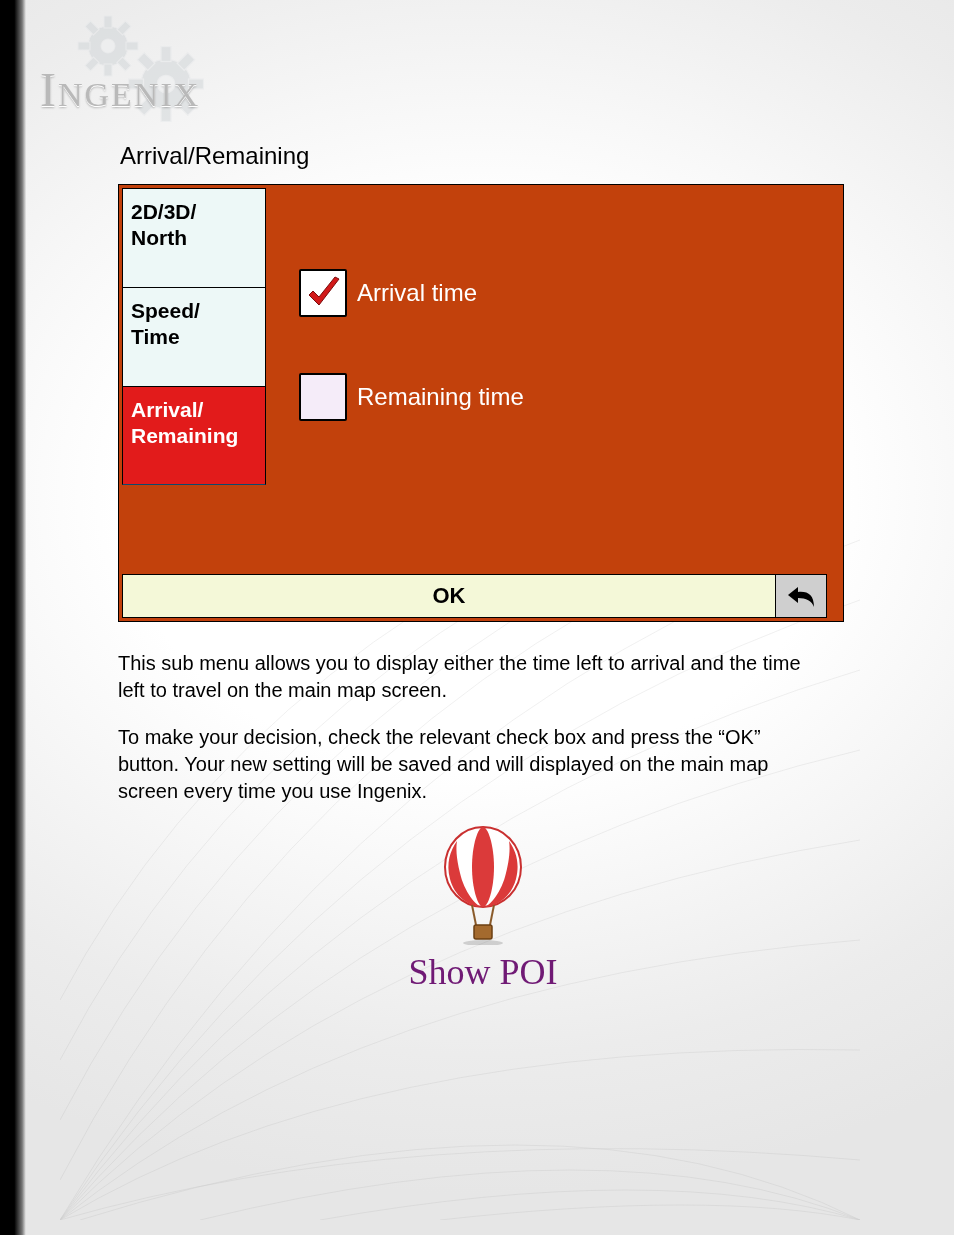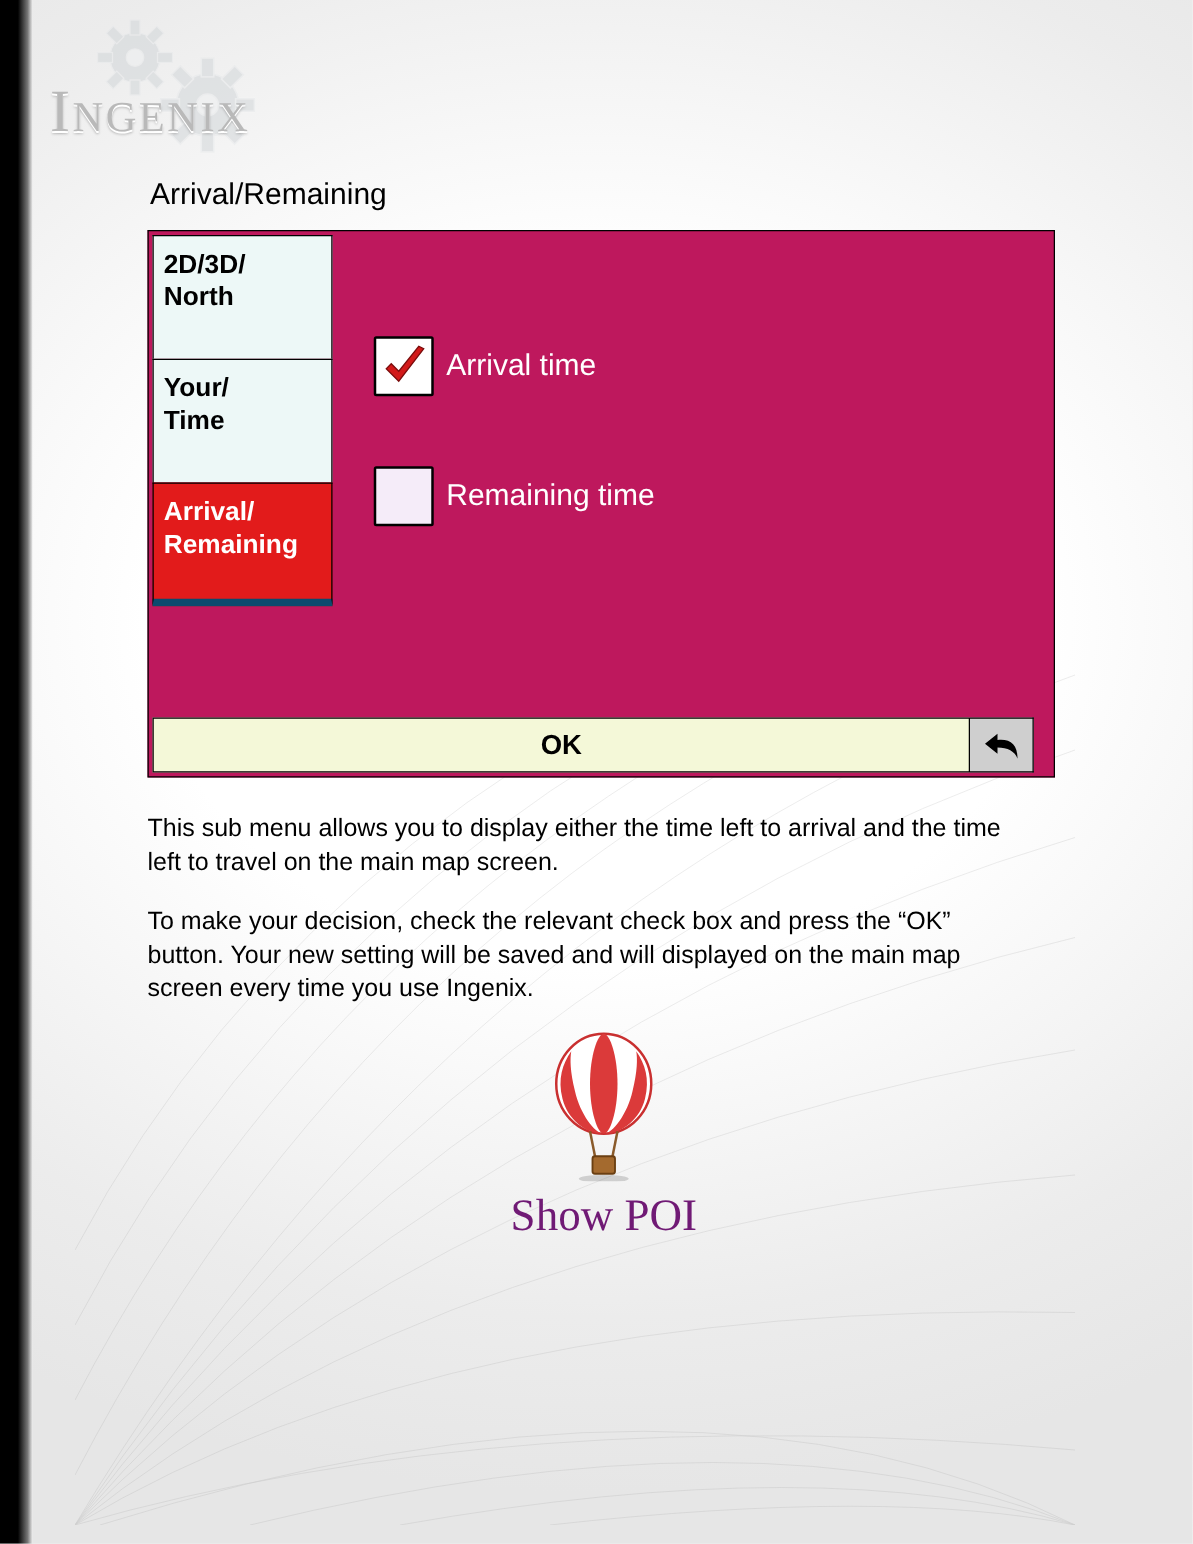--- a/index.html
+++ b/index.html
@@ -87,21 +87,21 @@
     font-weight: 400;
     margin: 0 0 14px 2px;
     color: #000;
   }
 
   
   .device {
     width: 726px;
     height: 438px;
     border: 1px solid #000;
-    background: #be185d;
+    background: #c2410c;
     position: relative;
     box-sizing: border-box;
   }
 
   .tabs {
     position: absolute;
     left: 3px;
     top: 3px;
     width: 144px;
   }
@@ -114,21 +114,21 @@
     font-weight: 700;
     line-height: 1.25;
     background: #edf8f7;
     color: #000;
     height: 99px;
   }
   .tab.active {
     background: #e21b1b;
     color: #fff;
   }
-  .tab:last-child { border-bottom: 6px solid #0c4a6e; }
+  .tab:last-child { border-bottom: 1px solid #0c4a6e; }
 
   .options {
     position: absolute;
     left: 180px;
     top: 84px;
     color: #fff;
     font-size: 24px;
   }
   .opt {
     display: flex;
@@ -269,21 +269,21 @@
 </div>
 
 <div class="content">
   <h2 class="section-title">Arrival/Remaining</h2>
 
   <div class="device">
 
     <div class="tabs">
       <div class="tab" style="white-space:pre-line">2D/3D/
 North</div>
-      <div class="tab" style="white-space:pre-line">Your/
+      <div class="tab" style="white-space:pre-line">Speed/
 Time</div>
       <div class="tab active" style="white-space:pre-line">Arrival/
 Remaining</div>
     </div>
 
     <div class="options">
       <div class="opt">
         <div class="chk">
           <svg width="36" height="36" viewBox="0 0 36 36">
             <path d="M4 20 L14 30 L34 4 L30 2 L14 22 L8 16 Z" fill="#d21919" stroke="#7a0c0c" stroke-width="1"></path>

